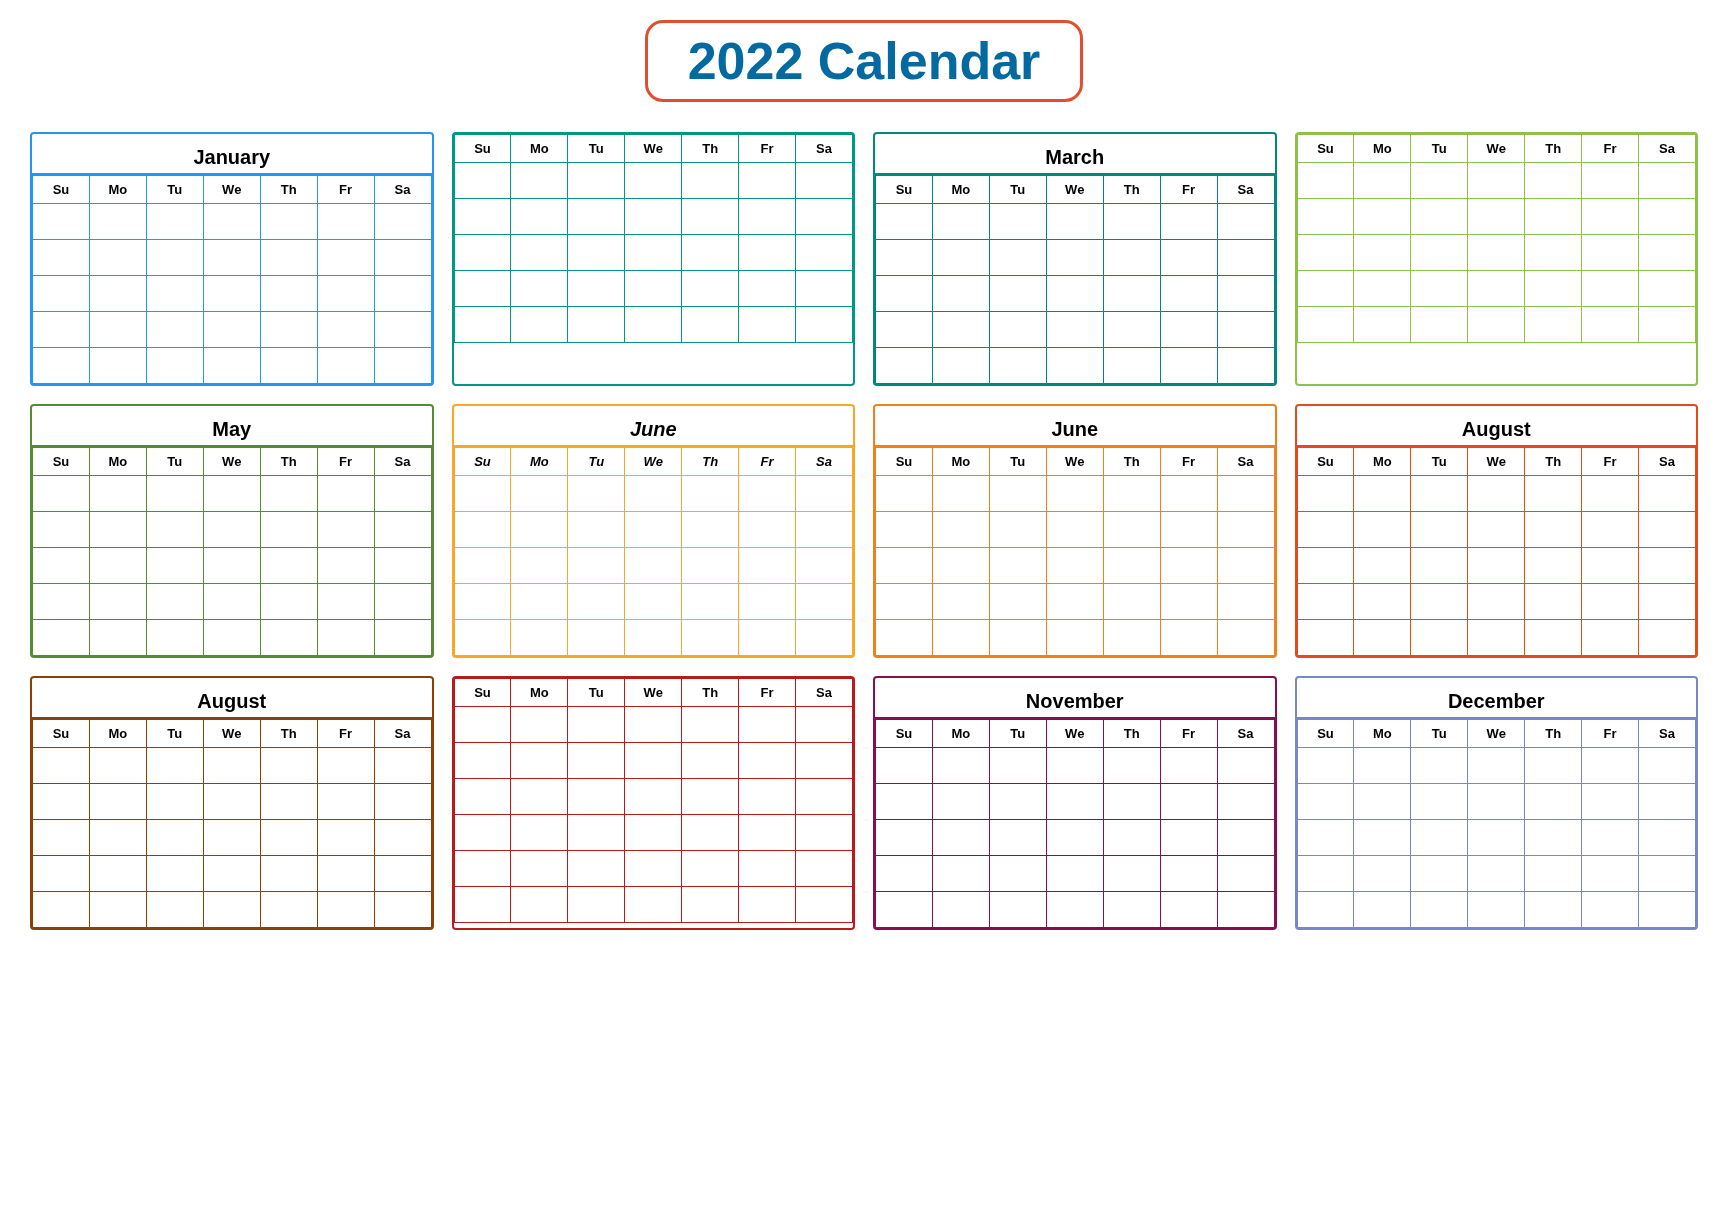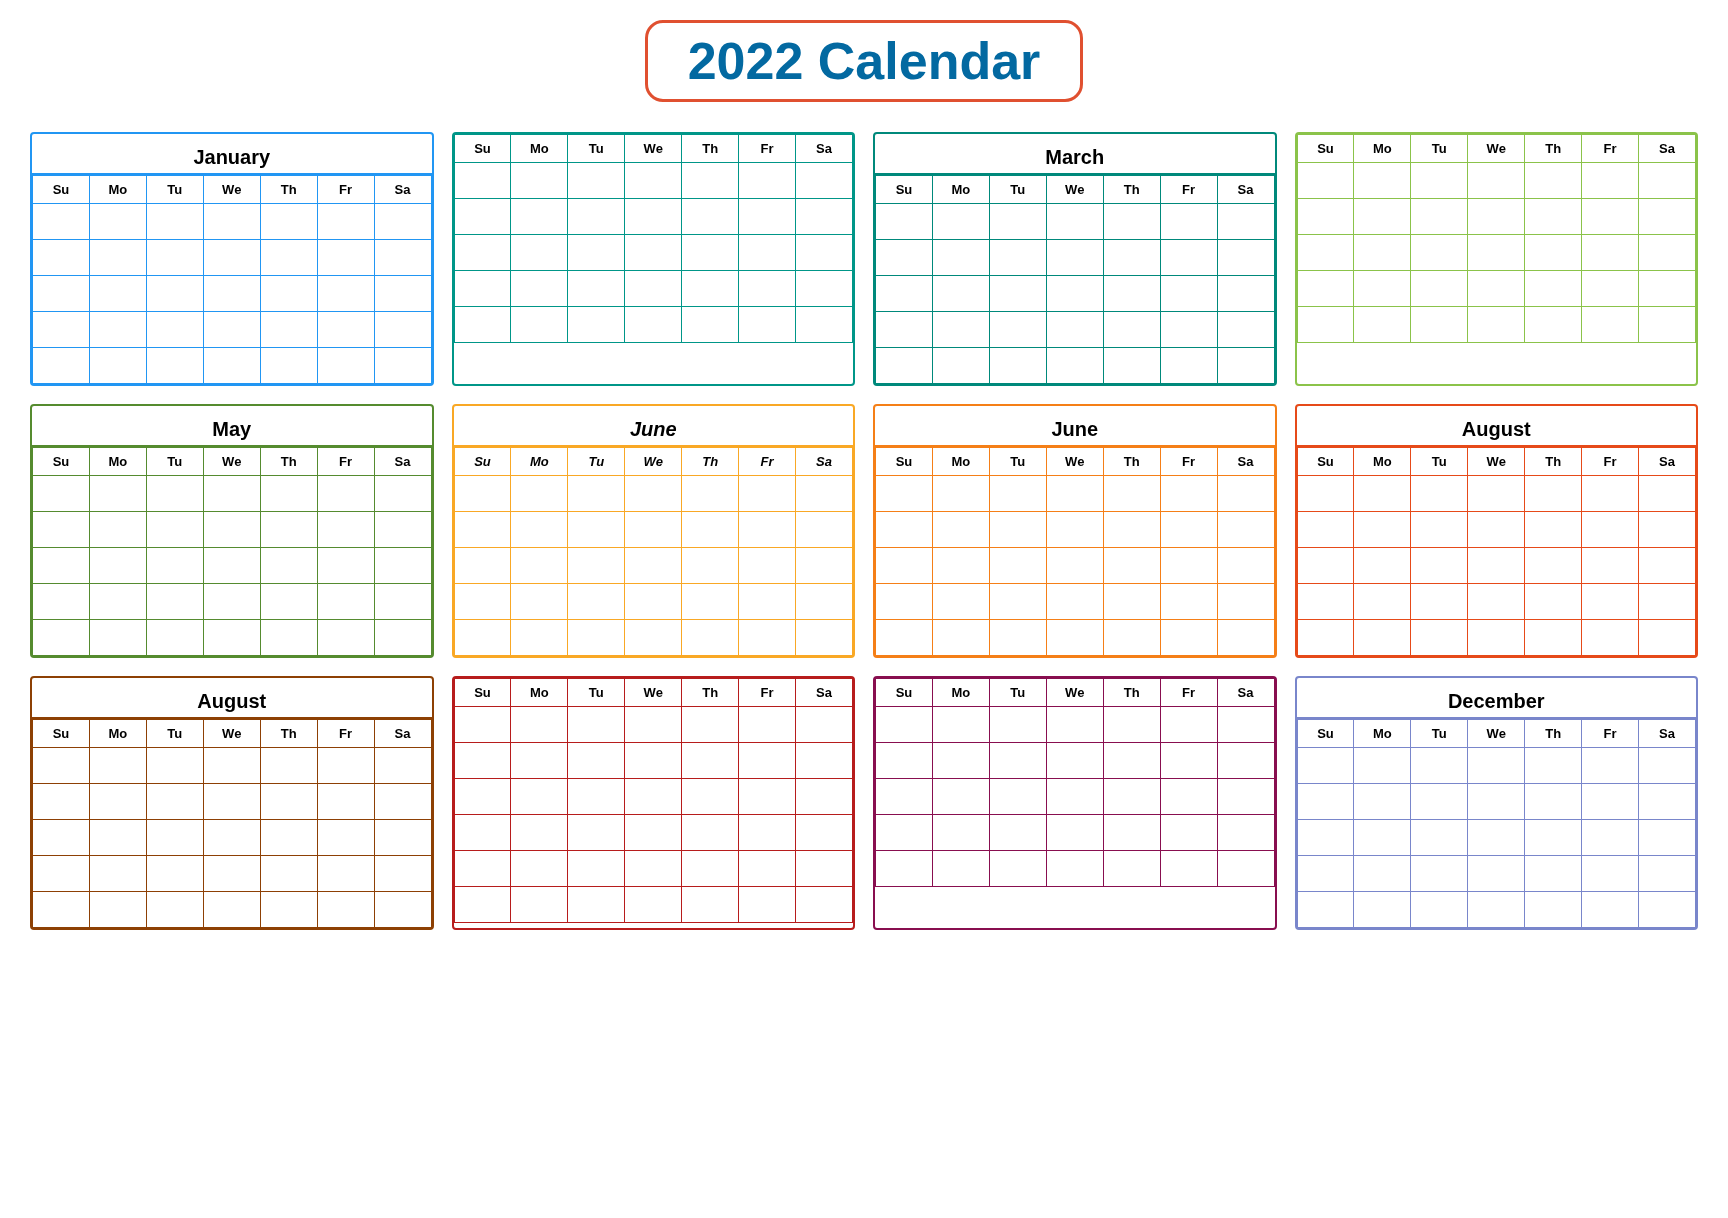--- a/index.html
+++ b/index.html
@@ -746,20 +746,21 @@
             <td></td>
             <td></td>
             <td></td>
             <td></td>
             <td></td>
           </tr>
         </tbody>
       </table>
     </div>
     <div class="month-block month-nov">
+      <div class="month-header">November</div>
       <table class="month-table">
         <thead>
           <tr>
             <th class="sun">Su</th>
             <th>Mo</th>
             <th>Tu</th>
             <th>We</th>
             <th>Th</th>
             <th>Fr</th>
             <th class="sat">Sa</th>

